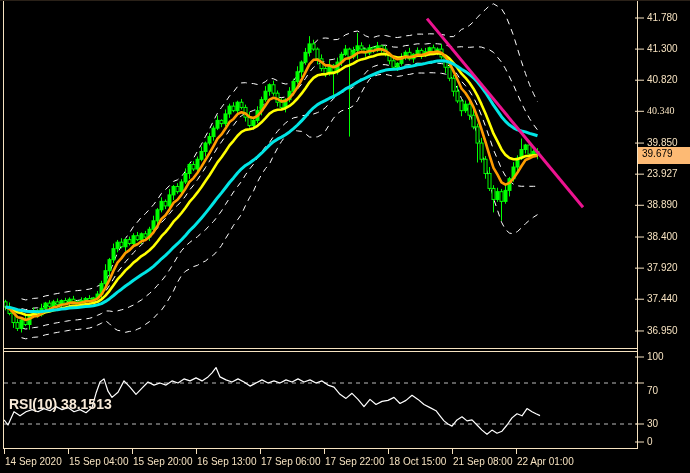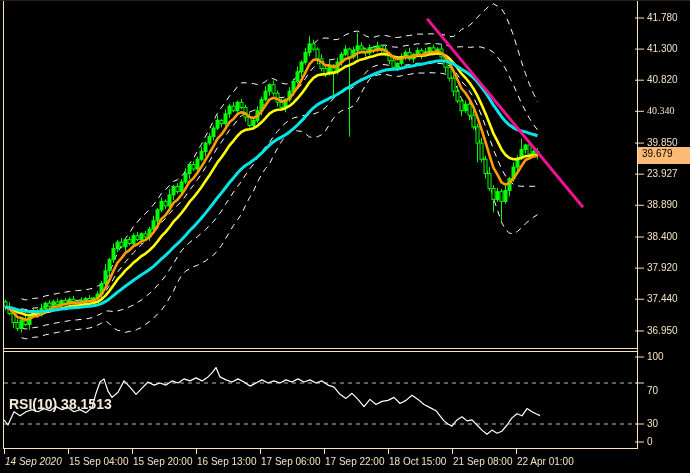--- a/index.html
+++ b/index.html
@@ -354,21 +354,21 @@
       <div class="lbl" style="left: 647px; top: 167px;">23.927</div>
       <div class="lbl" style="left: 647px; top: 198px;">38.890</div>
       <div class="lbl" style="left: 647px; top: 230px;">38.400</div>
       <div class="lbl" style="left: 647px; top: 261px;">37.920</div>
       <div class="lbl" style="left: 647px; top: 292px;">37.440</div>
       <div class="lbl" style="left: 647px; top: 324px;">36.950</div>
       <div class="lbl" style="left: 647px; top: 350px;">100</div>
       <div class="lbl" style="left: 647px; top: 376px; margin-top: 8px;">70</div>
       <div class="lbl" style="left: 647px; top: 417px;">30</div>
       <div class="lbl" style="left: 647px; top: 435px;">0</div>
-      <div class="lbl" style="left: 5px; top: 455px; font-style: italic;">14 Sep 2020</div>
+      <div class="lbl" style="left: 5px; top: 455px;">14 Sep 2020</div>
       <div class="lbl" style="left: 69px; top: 455px;">15 Sep 04:00</div>
       <div class="lbl" style="left: 133px; top: 455px;">15 Sep 20:00</div>
       <div class="lbl" style="left: 197px; top: 455px;">16 Sep 13:00</div>
       <div class="lbl" style="left: 261px; top: 455px;">17 Sep 06:00</div>
       <div class="lbl" style="left: 325px; top: 455px;">17 Sep 22:00</div>
       <div class="lbl" style="left: 389px; top: 455px;">18 Oct 15:00</div>
       <div class="lbl" style="left: 453px; top: 455px;">21 Sep 08:00</div>
       <div class="lbl" style="left: 517px; top: 455px;">22 Apr 01:00</div>
     </div>
 

